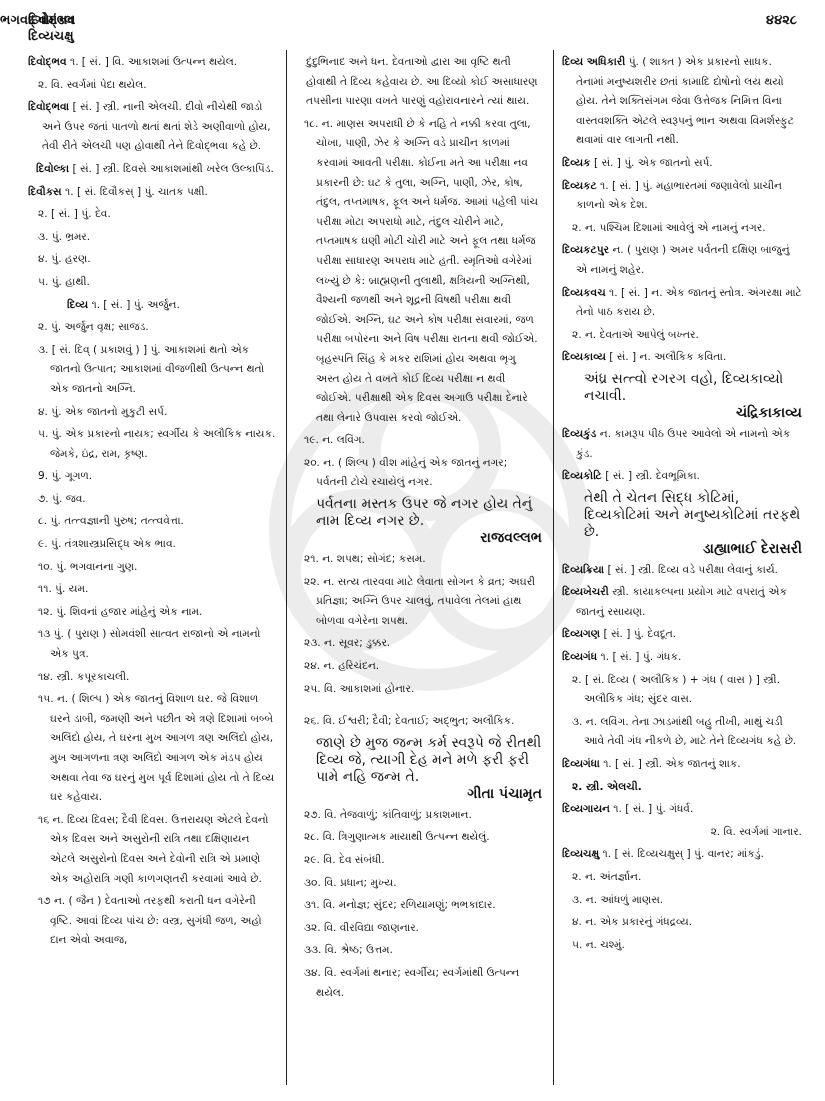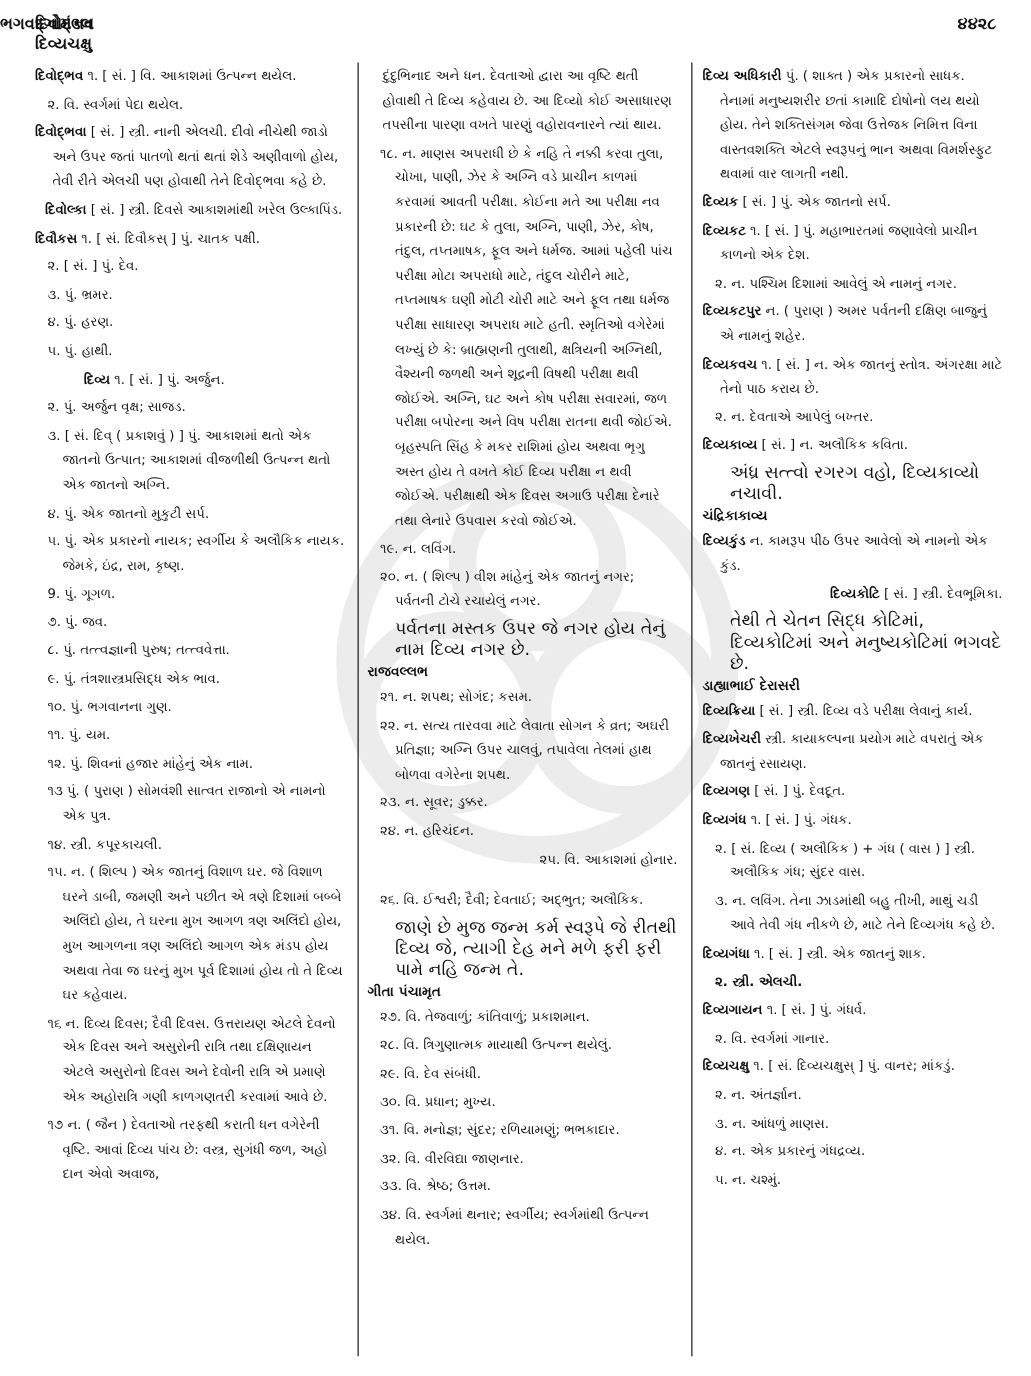--- a/index.html
+++ b/index.html
@@ -14,21 +14,21 @@
   .col1 { left:28px; width:248px; }
   .col2 { left:294px; width:248px; }
   .col3 { left:562px; width:240px; }
   .divider { position:absolute; top:50px; width:1px; background:#222; }
   .d1 { left:286px; height:1035px; }
   .d2 { left:553px; height:1035px; }
   .entry { margin:0 0 3px 0; }
   .hw { font-weight:bold; }
   .sub { padding-left:10px; }
   .quote { padding-left:22px; font-size:14px; line-height:17px; }
-  .src { text-align:left; font-size:11px; line-height:17px; font-weight:bold; }
+  .src { text-align:right; font-size:14px; line-height:17px; font-weight:bold; }
 </style>
 </head>
 <body>
 
 <svg class="watermark" viewBox="0 0 400 400">
   <g fill="none" stroke="#ececec" stroke-width="22">
     <circle cx="200" cy="200" r="150"></circle>
     <circle cx="130" cy="240" r="70"></circle>
     <circle cx="270" cy="240" r="70"></circle>
     <circle cx="200" cy="120" r="60"></circle>
@@ -81,21 +81,21 @@
     <div class="entry sub" style="padding-left: 22px; text-indent: -12px;">૧૯. ન. લવિંગ.</div>
     <div class="entry sub" style="padding-left: 22px; text-indent: -12px;">૨૦. ન. ( શિલ્પ ) વીશ માંહેનું એક જાતનું નગર; પર્વતની ટોચે રચાયેલું નગર.</div>
     <div class="entry">
       <div class="quote">પર્વતના મસ્તક ઉપર જે નગર હોય તેનું નામ દિવ્ય નગર છે.</div>
       <div class="src">રાજવલ્લભ</div>
     </div>
     <div class="entry sub" style="padding-left: 22px; text-indent: -12px;">૨૧. ન. શપથ; સોગંદ; કસમ.</div>
     <div class="entry sub" style="padding-left: 22px; text-indent: -12px;">૨૨. ન. સત્ય તારવવા માટે લેવાતા સોગન કે વ્રત; અઘરી પ્રતિજ્ઞા; અગ્નિ ઉપર ચાલવું, તપાવેલા તેલમાં હાથ બોળવા વગેરેના શપથ.</div>
     <div class="entry sub" style="padding-left: 22px; text-indent: -12px;">૨૩. ન. સૂવર; ડુક્કર.</div>
     <div class="entry sub" style="padding-left: 22px; text-indent: -12px;">૨૪. ન. હરિચંદન.</div>
-    <div class="entry sub" style="padding-left: 22px; text-indent: -12px; text-align: right;">૨૫. વિ. આકાશમાં હોનાર.</div>
+    <div class="entry sub" style="padding-left: 22px; text-indent: -12px;">૨૫. વિ. આકાશમાં હોનાર.</div>
     <div class="entry sub" style="padding-left: 22px; text-indent: -12px; margin-top: 13px;">૨૬. વિ. ઈશ્વરી; દૈવી; દેવતાઈ; અદ્ભુત; અલૌકિક.</div>
     <div class="entry">
       <div class="quote">જાણે છે મુજ જન્મ કર્મ સ્વરૂપે જે રીતથી દિવ્ય જે, ત્યાગી દેહ મને મળે ફરી ફરી પામે નહિ જન્મ તે.</div>
       <div class="src">ગીતા પંચામૃત</div>
     </div>
     <div class="entry sub" style="padding-left: 22px; text-indent: -12px;">૨૭. વિ. તેજવાળું; કાંતિવાળું; પ્રકાશમાન.</div>
     <div class="entry sub" style="padding-left: 22px; text-indent: -12px;">૨૮. વિ. ત્રિગુણાત્મક માયાથી ઉત્પન્ન થયેલું.</div>
     <div class="entry sub" style="padding-left: 22px; text-indent: -12px;">૨૯. વિ. દેવ સંબંધી.</div>
     <div class="entry sub" style="padding-left: 22px; text-indent: -12px;">૩૦. વિ. પ્રધાન; મુખ્ય.</div>
     <div class="entry sub" style="padding-left: 22px; text-indent: -12px;">૩૧. વિ. મનોજ્ઞ; સુંદર; રળિયામણું; ભભકાદાર.</div>
@@ -110,33 +110,33 @@
     <div class="entry sub" style="padding-left: 22px; text-indent: -12px;">૨. ન. પશ્ચિમ દિશામાં આવેલું એ નામનું નગર.</div>
     <div class="entry" style="padding-left: 14px; text-indent: -14px;"><span class="hw">દિવ્યકટપુર</span> <span>ન. ( પુરાણ ) અમર પર્વતની દક્ષિણ બાજુનું એ નામનું શહેર.</span></div>
     <div class="entry" style="padding-left: 14px; text-indent: -14px;"><span class="hw">દિવ્યકવચ</span> <span>૧. [ સં. ] ન. એક જાતનું સ્તોત્ર. અંગરક્ષા માટે તેનો પાઠ કરાય છે.</span></div>
     <div class="entry sub" style="padding-left: 22px; text-indent: -12px;">૨. ન. દેવતાએ આપેલું બખ્તર.</div>
     <div class="entry" style="padding-left: 14px; text-indent: -14px;"><span class="hw">દિવ્યકાવ્ય</span> <span>[ સં. ] ન. અલૌકિક કવિતા.</span></div>
     <div class="entry">
       <div class="quote">અંધ્ર સત્ત્વો રગરગ વહો, દિવ્યકાવ્યો નચાવી.</div>
       <div class="src">ચંદ્રિકાકાવ્ય</div>
     </div>
     <div class="entry" style="padding-left: 14px; text-indent: -14px;"><span class="hw">દિવ્યકુંડ</span> <span>ન. કામરૂપ પીઠ ઉપર આવેલો એ નામનો એક કુંડ.</span></div>
-    <div class="entry" style="padding-left: 14px; text-indent: -14px; text-align: right;"><span class="hw">દિવ્યકોટિ</span> <span>[ સં. ] સ્ત્રી. દેવભૂમિકા.</span></div>
+    <div class="entry" style="padding-left: 14px; text-indent: -14px;"><span class="hw">દિવ્યકોટિ</span> <span>[ સં. ] સ્ત્રી. દેવભૂમિકા.</span></div>
     <div class="entry">
-      <div class="quote">તેથી તે ચેતન સિદ્ધ કોટિમાં, દિવ્યકોટિમાં અને મનુષ્યકોટિમાં ભગવદે છે.</div>
+      <div class="quote">તેથી તે ચેતન સિદ્ધ કોટિમાં, દિવ્યકોટિમાં અને મનુષ્યકોટિમાં તરફથે છે.</div>
       <div class="src">ડાહ્યાભાઈ દેરાસરી</div>
     </div>
     <div class="entry" style="padding-left: 14px; text-indent: -14px;"><span class="hw">દિવ્યક્રિયા</span> <span>[ સં. ] સ્ત્રી. દિવ્ય વડે પરીક્ષા લેવાનું કાર્ય.</span></div>
     <div class="entry" style="padding-left: 14px; text-indent: -14px;"><span class="hw">દિવ્યખેચરી</span> <span>સ્ત્રી. કાયાકલ્પના પ્રયોગ માટે વપરાતું એક જાતનું રસાયણ.</span></div>
     <div class="entry" style="padding-left: 14px; text-indent: -14px;"><span class="hw">દિવ્યગણ</span> <span>[ સં. ] પું. દેવદૂત.</span></div>
     <div class="entry" style="padding-left: 14px; text-indent: -14px;"><span class="hw">દિવ્યગંધ</span> <span>૧. [ સં. ] પું. ગંધક.</span></div>
     <div class="entry sub" style="padding-left: 22px; text-indent: -12px;">૨. [ સં. દિવ્ય ( અલૌકિક ) + ગંધ ( વાસ ) ] સ્ત્રી. અલૌકિક ગંધ; સુંદર વાસ.</div>
     <div class="entry sub" style="padding-left: 22px; text-indent: -12px;">૩. ન. લવિંગ. તેના ઝાડમાંથી બહુ તીખી, માથું ચડી આવે તેવી ગંધ નીકળે છે, માટે તેને દિવ્યગંધ કહે છે.</div>
     <div class="entry" style="padding-left: 14px; text-indent: -14px;"><span class="hw">દિવ્યગંધા</span> <span>૧. [ સં. ] સ્ત્રી. એક જાતનું શાક.</span></div>
     <div class="entry sub" style="padding-left: 22px; text-indent: -12px; font-weight: bold;">૨. સ્ત્રી. એલચી.</div>
     <div class="entry" style="padding-left: 14px; text-indent: -14px;"><span class="hw">દિવ્યગાયન</span> <span>૧. [ સં. ] પું. ગંધર્વ.</span></div>
-    <div class="entry sub" style="padding-left: 22px; text-indent: -12px;">૨. વિ. સ્વર્ગમાં ગાનાર.</div>
+    <div class="entry sub" style="padding-left: 22px; text-indent: -12px; text-align: right;">૨. વિ. સ્વર્ગમાં ગાનાર.</div>
     <div class="entry" style="padding-left: 14px; text-indent: -14px;"><span class="hw">દિવ્યચક્ષુ</span> <span>૧. [ સં. દિવ્યચક્ષુસ્ ] પું. વાનર; માંકડું.</span></div>
     <div class="entry sub" style="padding-left: 22px; text-indent: -12px;">૨. ન. અંતર્જ્ઞાન.</div>
     <div class="entry sub" style="padding-left: 22px; text-indent: -12px;">૩. ન. આંધળું માણસ.</div>
     <div class="entry sub" style="padding-left: 22px; text-indent: -12px;">૪. ન. એક પ્રકારનું ગંધદ્રવ્ય.</div>
     <div class="entry sub" style="padding-left: 22px; text-indent: -12px;">૫. ન. ચશ્મું.</div>
   </div>
 
 </body></html>

